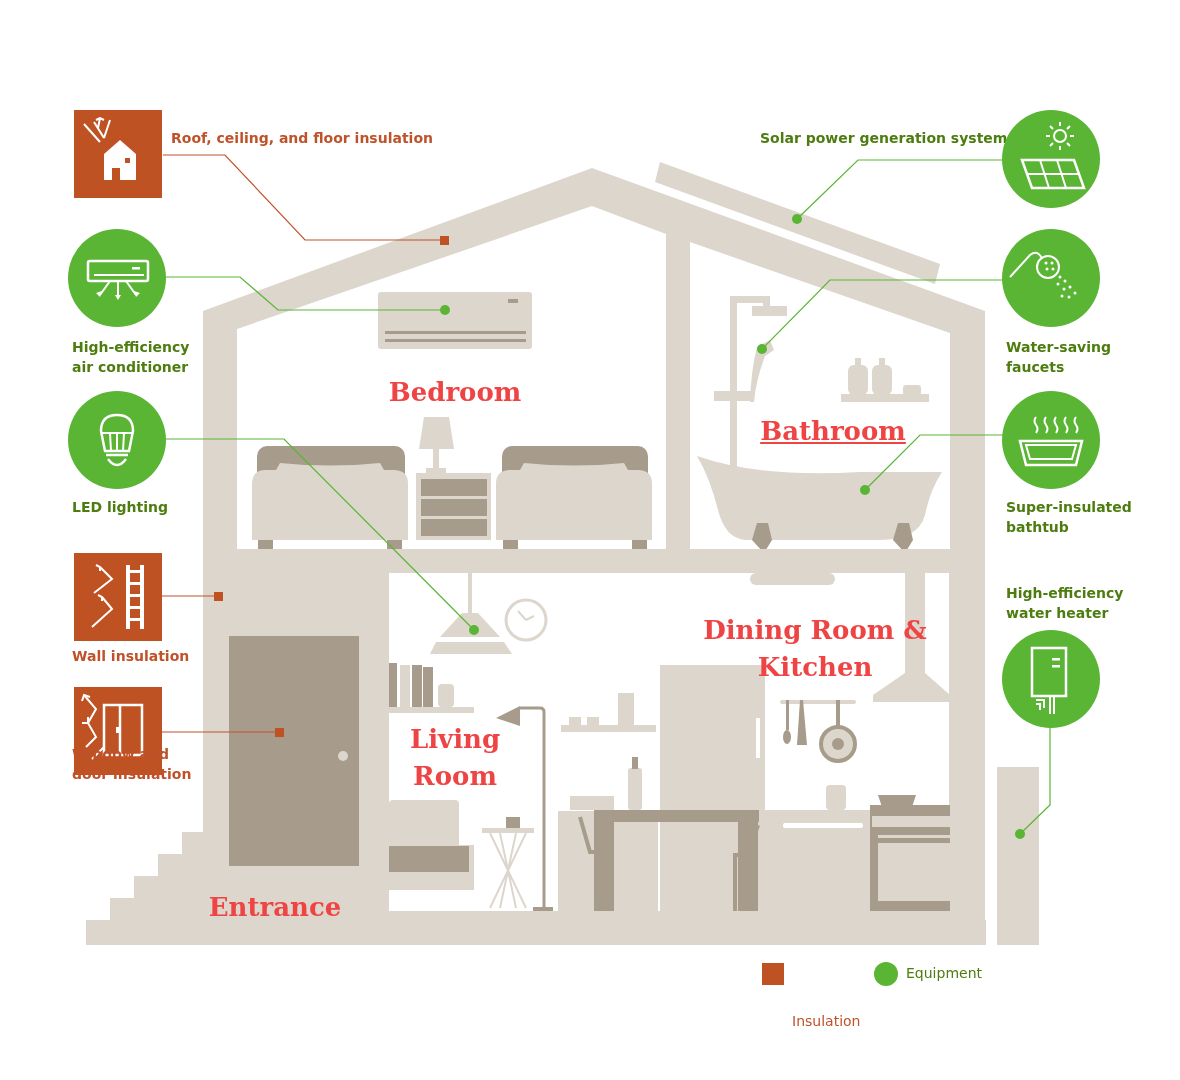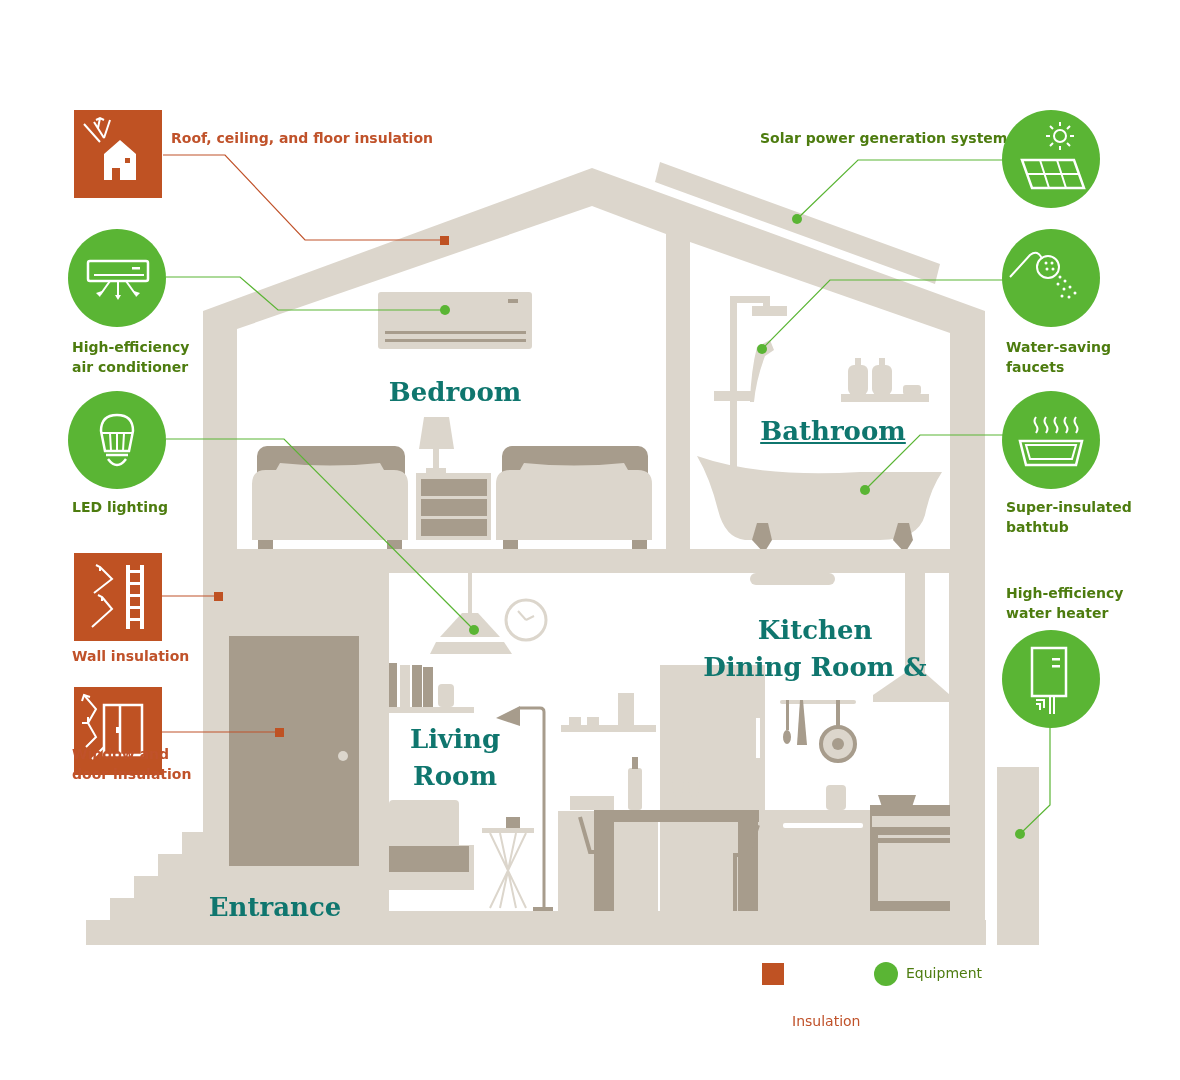--- a/index.html
+++ b/index.html
@@ -1,21 +1,21 @@
 <!DOCTYPE html>
 <html><head>
 <meta charset="utf-8">
 <style>
   html,body{margin:0;padding:0;background:#fff;}
   body{width:1180px;height:1080px;position:relative;overflow:hidden;font-family:"Liberation Sans",sans-serif;}
   #scene{position:absolute;left:0;top:0;width:1180px;height:1080px;}
   .lbl{position:absolute;font-family:"DejaVu Sans",sans-serif;font-size:14px;line-height:20px;font-weight:bold;}
   .ins{color:#c0522a;}
   .eq{color:#4d7c0f;}
-  .room{position:absolute;font-family:"DejaVu Serif",serif;font-weight:bold;color:#0f766e;font-size:26px;line-height:37px;text-align:center;}
+  .room{position:absolute;font-family:"DejaVu Serif",serif;font-weight:bold;color:#ef4444;font-size:26px;line-height:37px;text-align:center;}
   .ibox{position:absolute;width:88px;height:88px;background:#bf5223;}
   .icirc{position:absolute;width:98px;height:98px;border-radius:50%;background:#5ab534;}
   .ibox svg,.icirc svg{position:absolute;left:0;top:0;width:100%;height:100%;}
   .legend{position:absolute;top:962px;font-family:"DejaVu Sans",sans-serif;font-size:14px;line-height:22px;}
   .leg-sq{position:absolute;left:762px;top:963px;width:22px;height:22px;background:#bf5223;}
   .leg-ci{position:absolute;left:874px;top:962px;width:24px;height:24px;border-radius:50%;background:#5ab534;}
 </style>
 </head>
 <body>
 
@@ -179,22 +179,22 @@
   </g>
 </svg>
 
 <div class="room" style="left:375px;top:374px;width:160px;">Bedroom</div>
 <div class="room" style="left:748px;top:413px;width:170px;text-decoration:underline;">Bathroom</div>
 <div class="room" style="left:395px;top:721px;width:120px;">
   <div>Living</div>
   <div>Room</div>
 </div>
 <div class="room" style="left:695px;top:612px;width:240px;">
+  <div>Dining Room &amp;</div>
   <div>Kitchen</div>
-  <div>Dining Room &amp;</div>
 </div>
 <div class="room" style="left:195px;top:889px;width:160px;">Entrance</div>
 
 <div class="ibox" style="left:74px;top:110px;">
   <svg viewBox="0 0 88 88">
     <path d="M30,70 L30,44 L46,30 L62,44 L62,70 L46,70 L46,58 L38,58 L38,70 Z" fill="#fff"></path>
     <rect x="51" y="48" width="5" height="5" fill="#bf5223"></rect>
     <path d="M10,14 L26,32 M24,18 L26,8 M22,10 L26,8 L30,10 M20,12 L30,28 M36,10 L30,28" stroke="#fff" stroke-width="2" fill="none"></path>
   </svg>
 </div>

